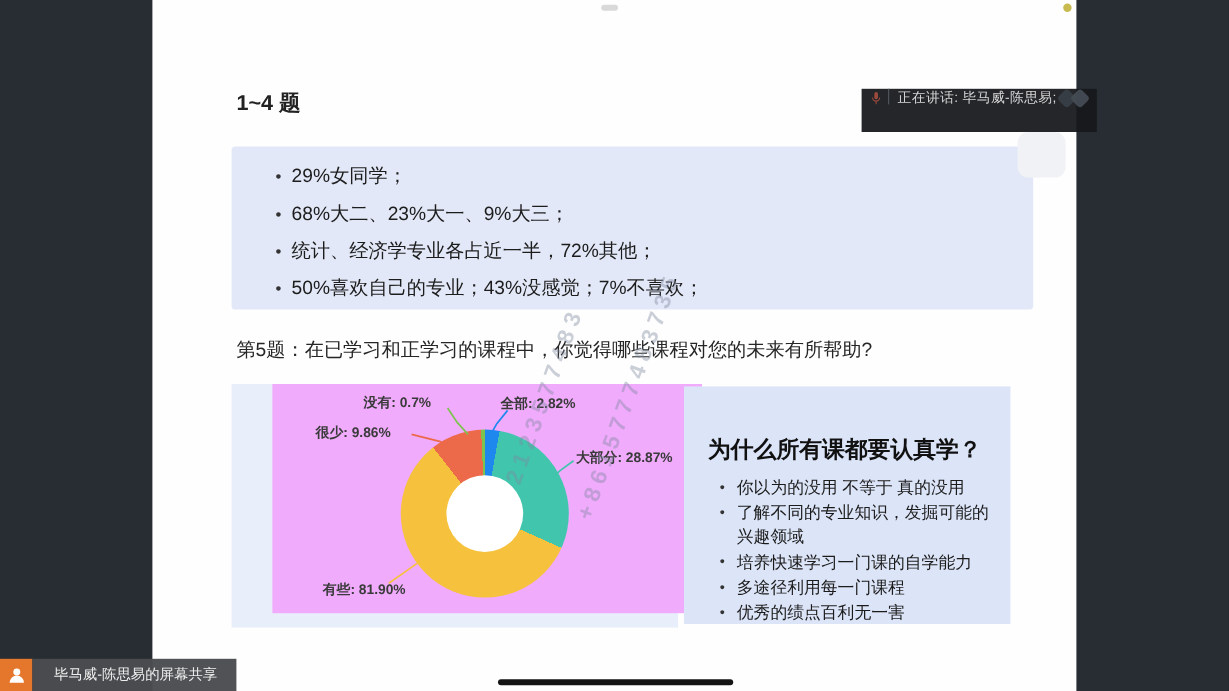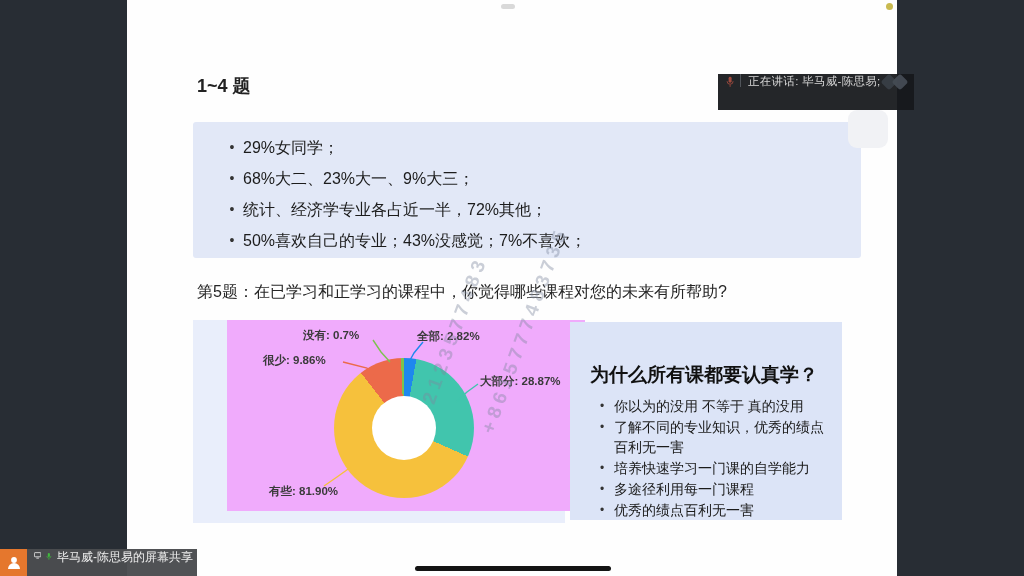--- a/index.html
+++ b/index.html
@@ -53,21 +53,21 @@
   .sb-logo{margin-left:auto;position:relative;width:34px;height:17px;opacity:0.9;}
   .sb-logo i{position:absolute;width:12px;height:12px;border-radius:3px;transform:rotate(45deg);top:2px;}
   .sb-logo .d1{left:2px;background:#3a4048;}
   .sb-logo .d2{left:13px;background:#474e57;}
 
   .float-btn{position:absolute;left:848px;top:110px;width:40px;height:38px;border-radius:9px;background:#f1f2f5;}
 
   .share-avatar{position:absolute;left:0;top:549px;width:27px;height:27px;background:#e5772d;
                 display:flex;align-items:center;justify-content:center;}
   .share-bar{position:absolute;left:27px;top:549px;width:170px;height:27px;background:rgba(74,76,80,0.97);
-             display:flex;align-items:flex-start;gap:5px;padding:0 4px 0 7px;box-sizing:border-box;overflow:hidden;}
+             display:flex;align-items:center;gap:5px;padding:0 16px 0 7px;box-sizing:border-box;overflow:hidden;}
   .share-text{font-size:12px;color:#eeeeee;white-space:nowrap;}
 </style>
 </head>
 <body>
 
 <div class="stage">
 
   <div class="slide">
     <div class="drag-pill"></div>
     <div class="rec-dot"></div>
@@ -115,21 +115,21 @@
     </div>
 
     <div class="why-panel">
       <div class="why-title">为什么所有课都要认真学？</div>
       <div class="wrow">
           <span class="bdot">•</span>
           <span>你以为的没用 不等于 真的没用</span>
         </div>
       <div class="wrow">
           <span class="bdot">•</span>
-          <span>了解不同的专业知识，优秀的绩点百利无一害</span>
+          <span>了解不同的专业知识，发掘可能的兴趣领域</span>
         </div>
       <div class="wrow">
           <span class="bdot">•</span>
           <span>培养快速学习一门课的自学能力</span>
         </div>
       <div class="wrow">
           <span class="bdot">•</span>
           <span>多途径利用每一门课程</span>
         </div>
       <div class="wrow">

